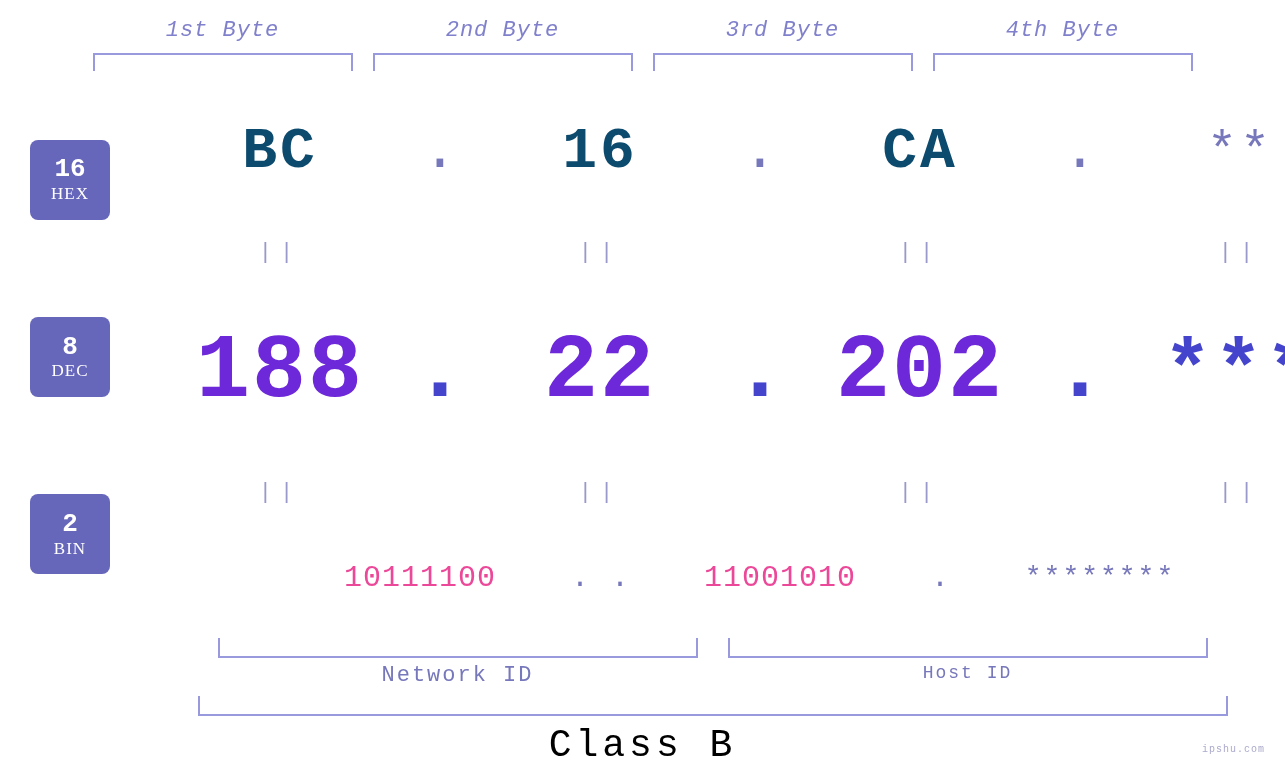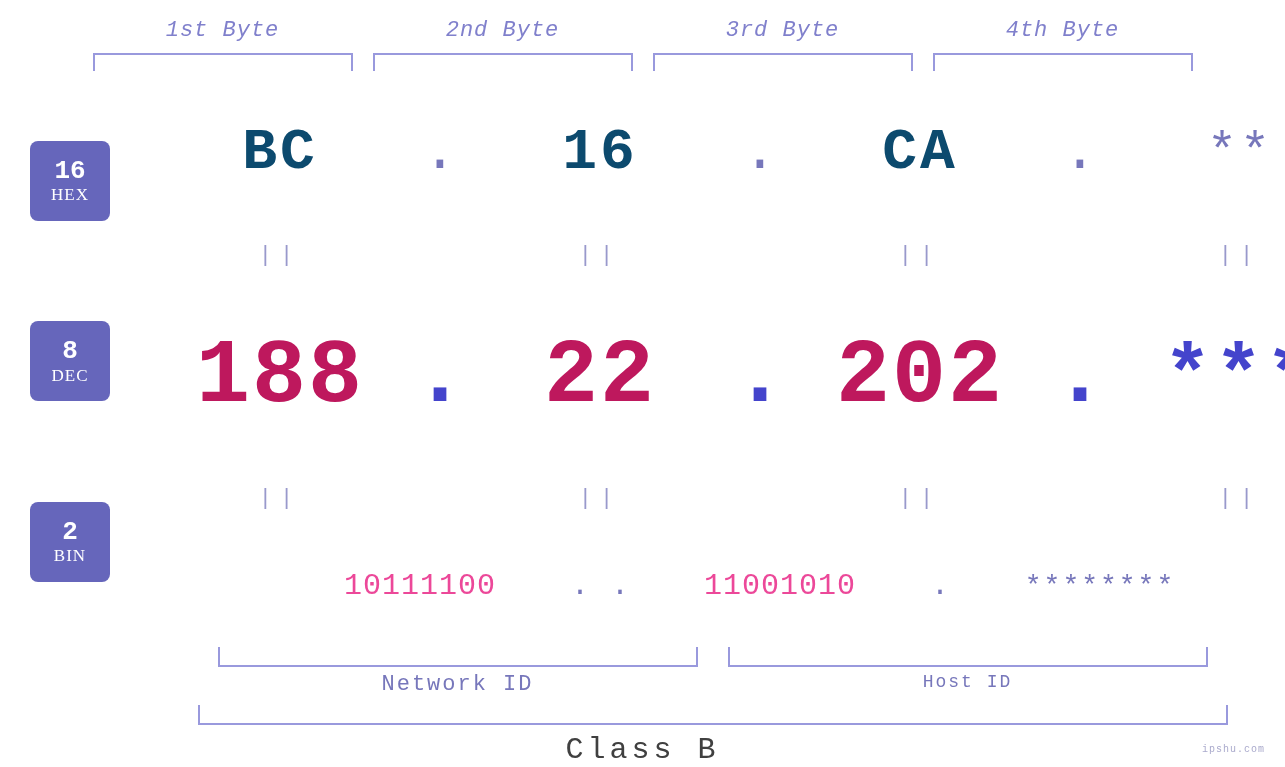--- a/index.html
+++ b/index.html
@@ -166,21 +166,21 @@
       font-size: 22px;
       letter-spacing: 8px;
     }
 
     .equals-dot-spacer {
       width: 40px;
     }
 
     
     .dec-value {
-      color: #be185d;
+      color: #6d28d9;
       font-size: 90px;
       font-weight: bold;
       letter-spacing: 2px;
       font-family: Liberation Mono, monospace;
     }
 
     .dec-dot {
       color: #4444cc;
       font-size: 90px;
       font-weight: bold;
@@ -289,22 +289,22 @@
     }
 
     .class-label-row {
       display: flex;
       justify-content: center;
       width: 100%;
       margin-top: 8px;
     }
 
     .class-label {
-      color: #404040;
-      font-size: 30px;
+      color: #000000;
+      font-size: 38px;
       letter-spacing: 4px;
     }
 
     .watermark {
       position: absolute;
       bottom: 12px;
       right: 20px;
       color: #aaaacc;
       font-size: 10px;
       letter-spacing: 1px;

